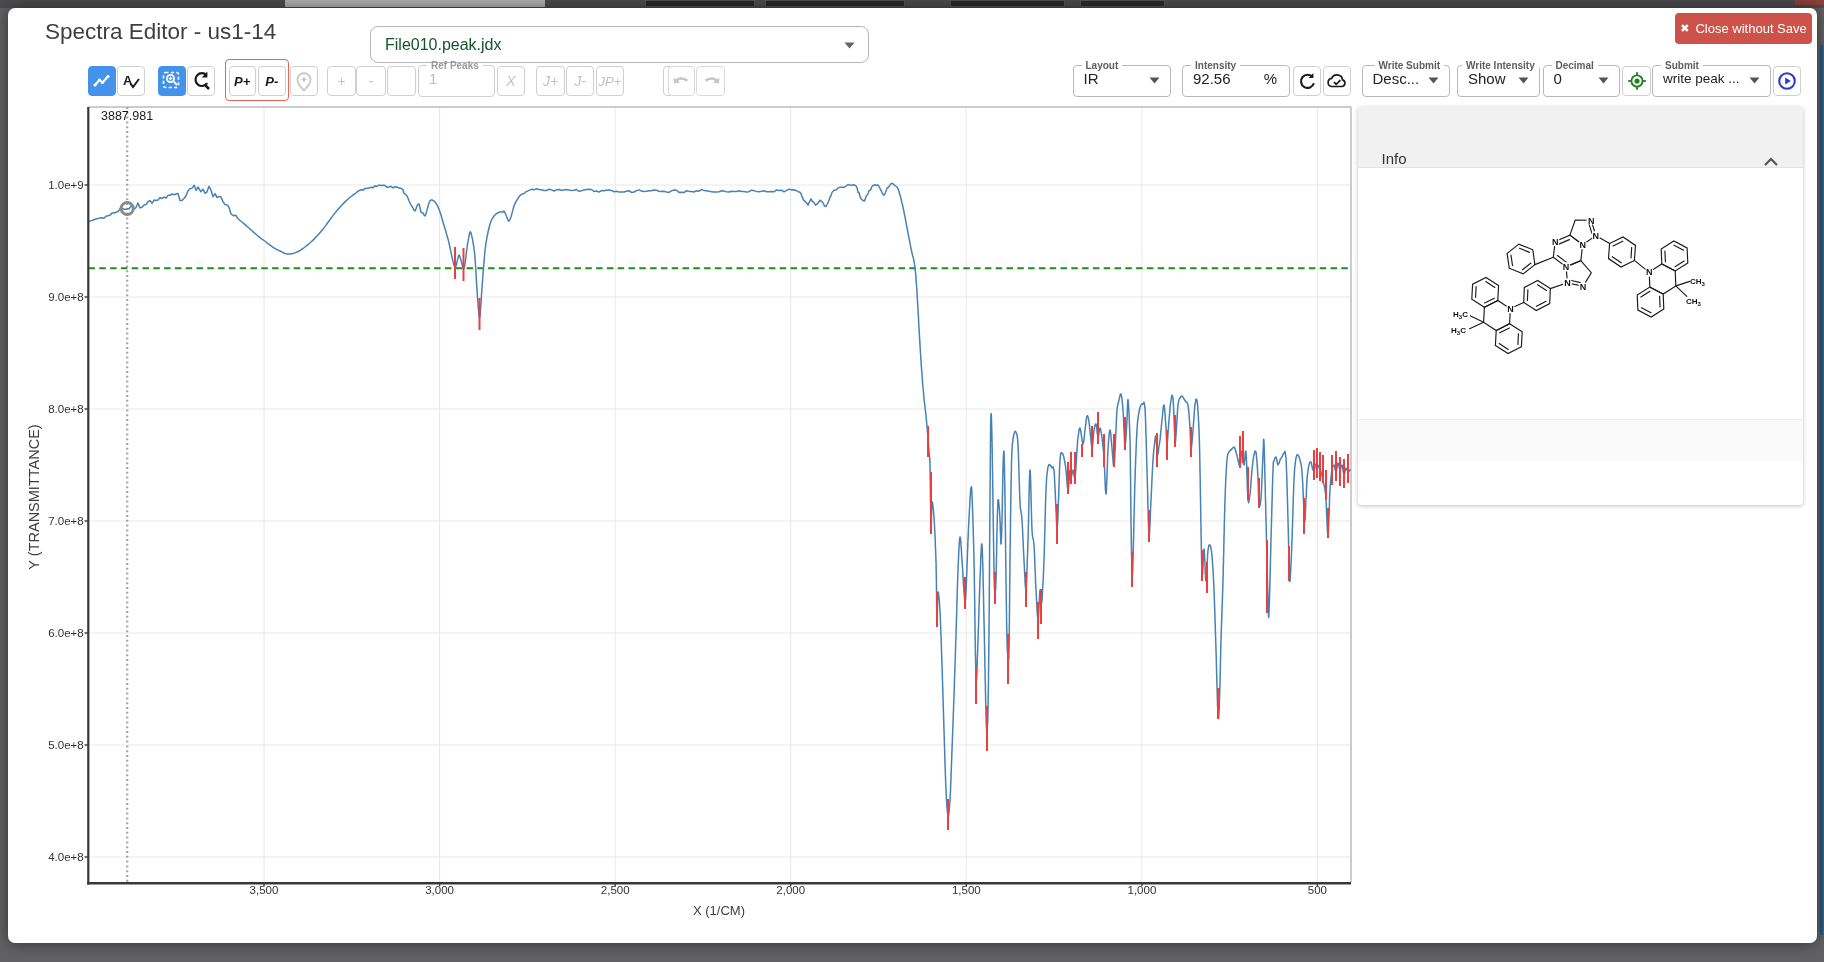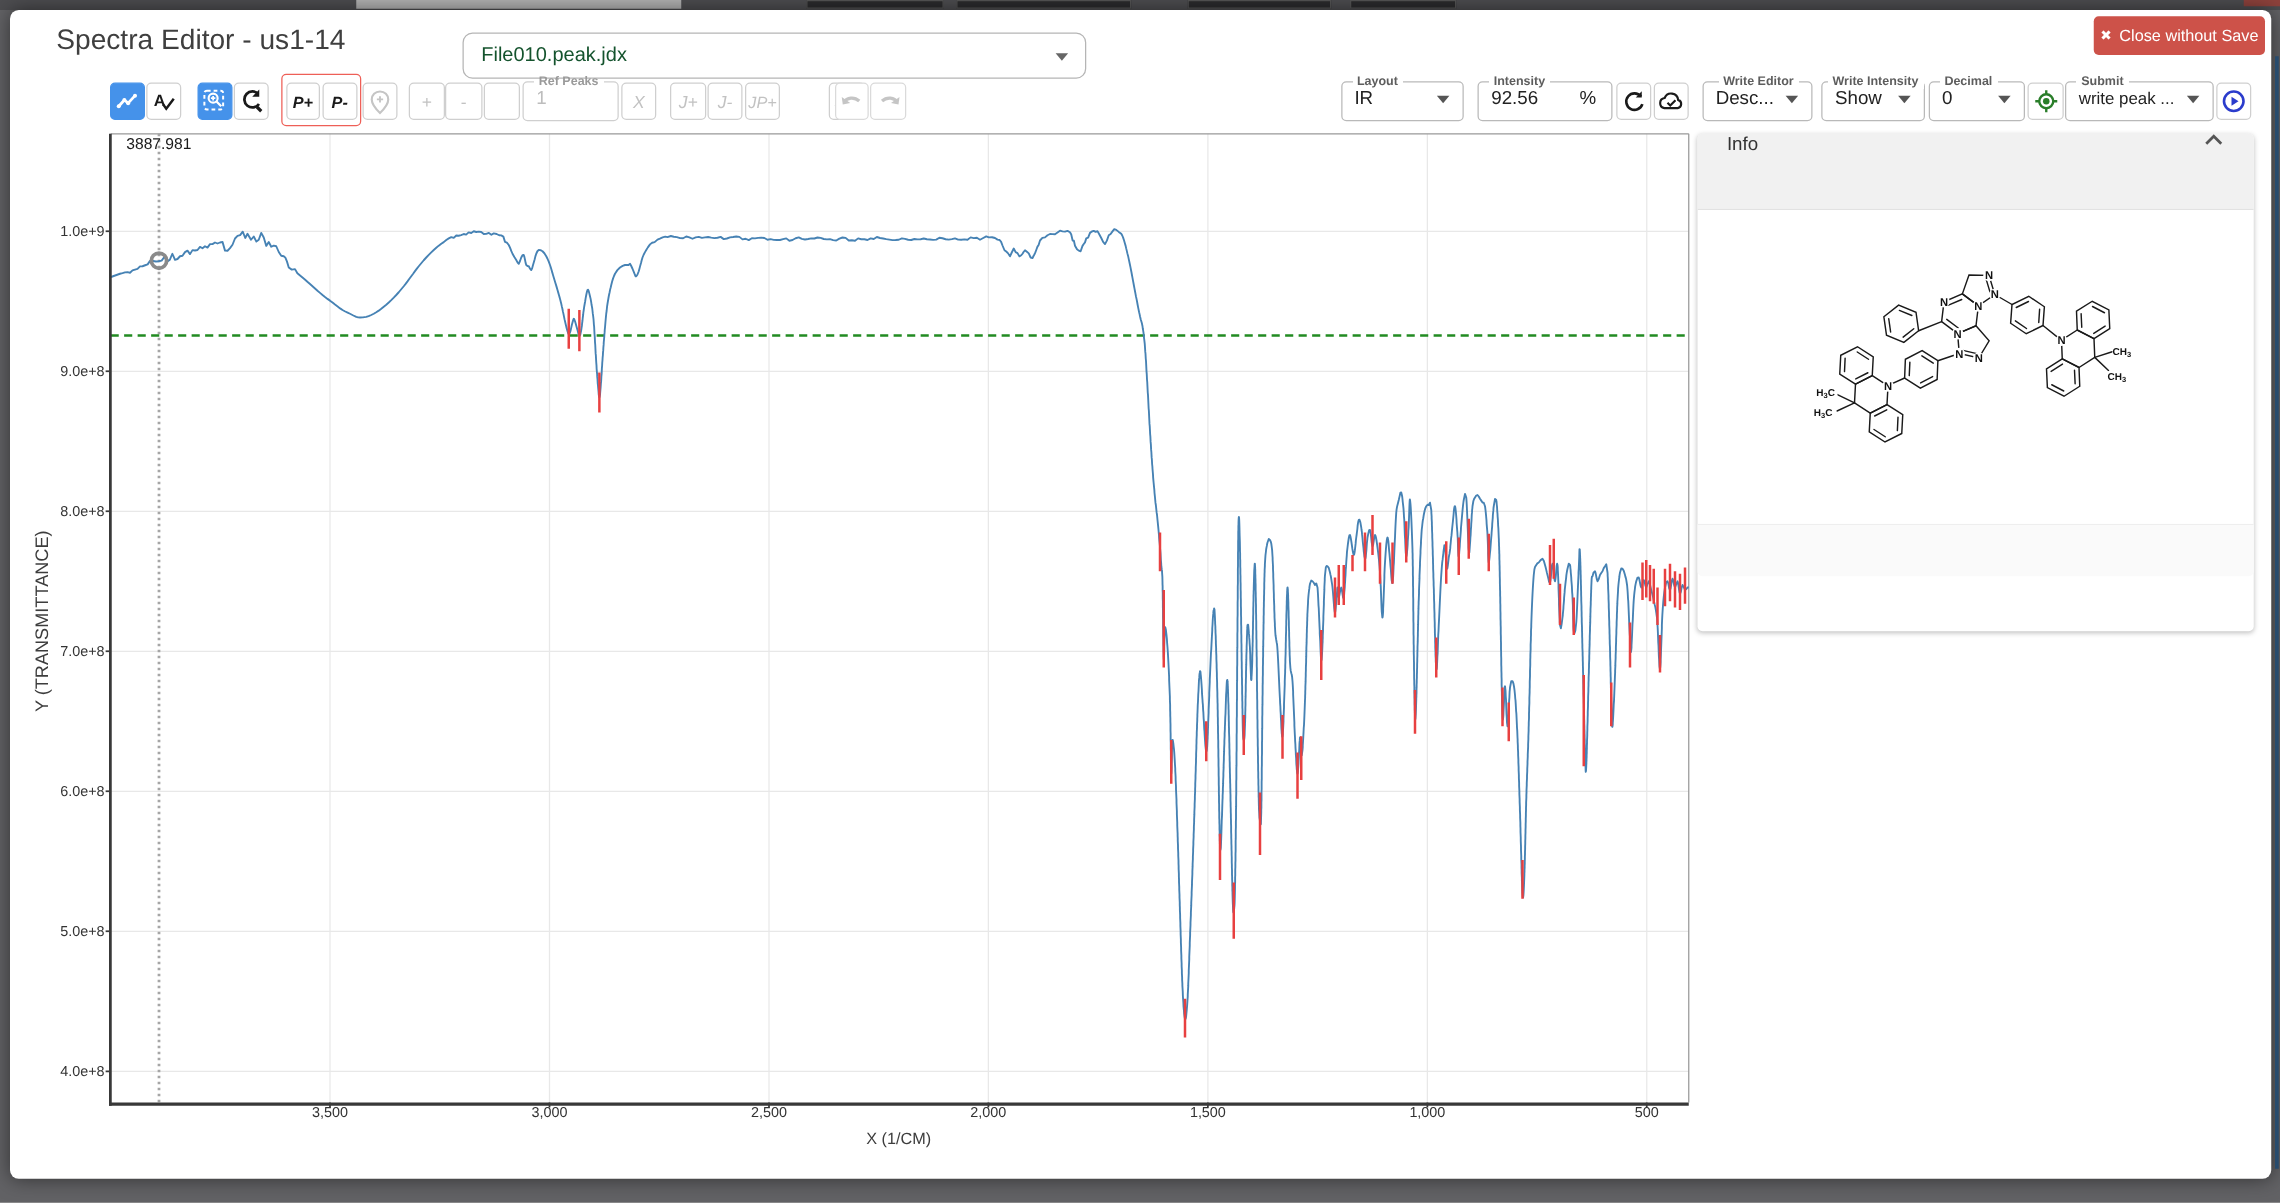--- a/index.html
+++ b/index.html
@@ -12,21 +12,21 @@
 .tbtn { position:absolute; top:58.5px; height:30px; border:1px solid #cfcfcf; border-radius:4px; background:#fff; display:flex; align-items:center; justify-content:center; }
 .blue { background:#4592ea; border-color:#4592ea; }
 .dis { color:#c2c2c2; font-size:14px; }
 .pbtn { font-size:13px; font-style:italic; font-weight:bold; color:#1a1a1a; }
 #redbox { left:216.5px; top:51px; width:64px; height:42px; border:1.5px solid #ee5f57; border-radius:4px; }
 .fs { position:absolute; top:52px; height:37px; border:1.4px solid #b9b9b9; border-radius:4px; }
 .fs legend { font-size:10px; font-weight:bold; color:#5d5d5d; padding:0 4px; white-space:nowrap; }
 .fsin { display:flex; align-items:center; height:22px; margin-top:-3px; padding:0 10px; font-size:15px; color:#222; position:relative; }
 .fsin .car { position:absolute; right:10px; }
 .acc { position:absolute; left:1349.5px; width:445px; background:#fff; border-radius:4px; box-shadow:0 1px 4px rgba(0,0,0,.25); }
-.acchdr { height:61px; background:#f1f1f1; display:flex; align-items:flex-start; padding:0 24px; font-size:15px; color:#333; justify-content:space-between; border-radius:4px 4px 0 0; border-bottom:1px solid #e2e2e2; }
+.acchdr { height:61px; background:#f1f1f1; display:flex; align-items:flex-end; padding:0 24px; font-size:15px; color:#333; justify-content:space-between; border-radius:4px 4px 0 0; border-bottom:1px solid #e2e2e2; }
 </style></head><body>
 <div id="bgtop"></div>
 <div class="abs" style="left:285px;top:0;width:260px;height:7px;background:#b3b3b3;"></div>
 <div class="abs" style="left:645px;top:0;width:110px;height:7px;background:#2b2b2d;border:1px solid #555;"></div>
 <div class="abs" style="left:765px;top:0;width:140px;height:7px;background:#2b2b2d;border:1px solid #555;"></div>
 <div class="abs" style="left:950px;top:0;width:115px;height:7px;background:#2b2b2d;border:1px solid #555;"></div>
 <div class="abs" style="left:1080px;top:0;width:85px;height:7px;background:#2b2b2d;border:1px solid #555;"></div>
 <div class="abs" style="left:1795px;top:0;width:29px;height:5px;background:#8e423c;"></div>
 <div class="abs" style="left:1819.5px;top:45px;width:3px;height:890px;background:#274b6d;z-index:5;"></div>
 <div id="modal">
@@ -118,21 +118,21 @@
         <path d="M16.4 2.0 L16.4 7.0 L11.6 7.0 Z" fill="#1a1a1a"></path>
       </svg>
     </div>
 <div class="tbtn" style="left:1314.5px;width:28px;">
       <svg width="24" height="20" viewBox="0 0 24 20">
         <path d="M6.5 15.5 A 4.1 4.1 0 0 1 6.7 7.4 A 5.6 5.6 0 0 1 17.5 8.9 A 3.4 3.4 0 0 1 17.2 15.5 Z" fill="none" stroke="#1a1a1a" stroke-width="1.7"></path>
         <polyline points="9,11.2 11.2,13.4 15.4,9.2" fill="none" stroke="#1a1a1a" stroke-width="1.7"></polyline>
       </svg>
     </div>
 <fieldset class="fs" style="left:1353.5px;width:88px;">
-      <legend style="margin-left:12px;">Write Editor</legend>
+      <legend style="margin-left:12px;">Write Submit</legend>
       <div class="fsin">Desc...<span class="car"><svg width="11" height="7" viewBox="0 0 11 7">
             <path d="M0.5 0.5 L10.5 0.5 L5.5 6.5 Z" fill="#555"></path>
           </svg></span></div>
     </fieldset>
 <fieldset class="fs" style="left:1449px;width:82.5px;">
       <legend style="margin-left:4px;">Write Intensity</legend>
       <div class="fsin">Show<span class="car"><svg width="11" height="7" viewBox="0 0 11 7">
             <path d="M0.5 0.5 L10.5 0.5 L5.5 6.5 Z" fill="#555"></path>
           </svg></span></div>
     </fieldset>

